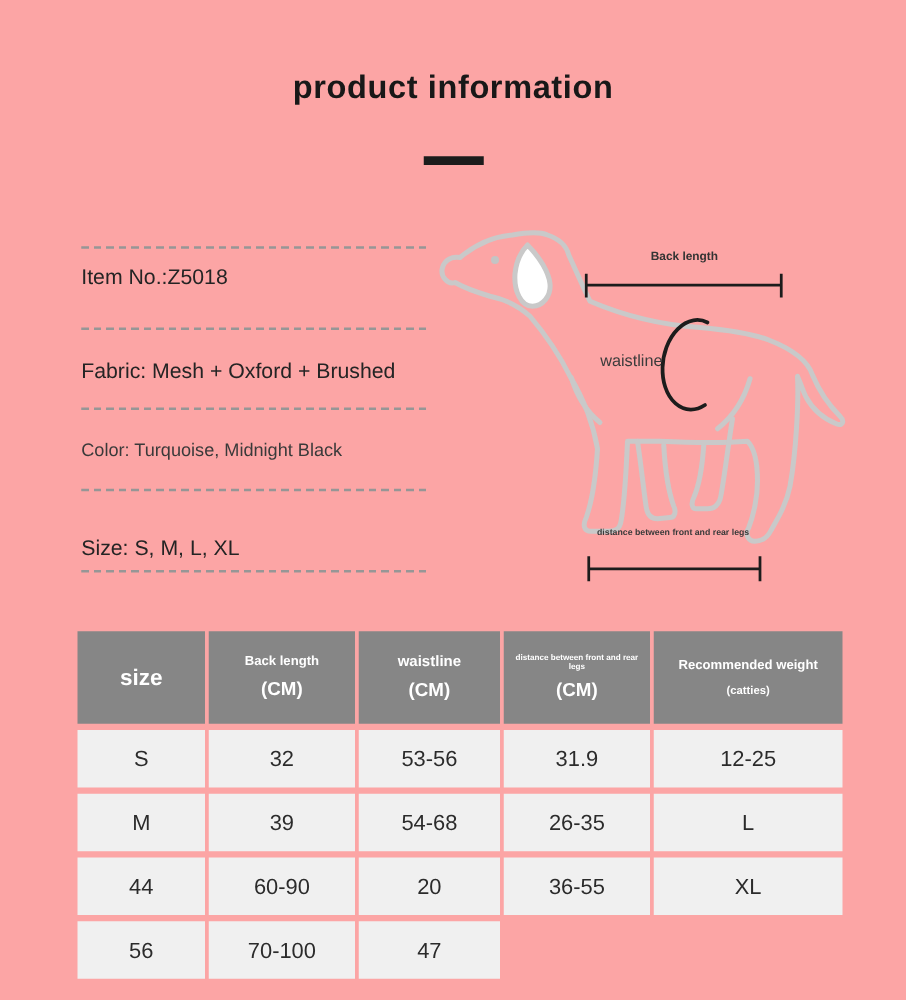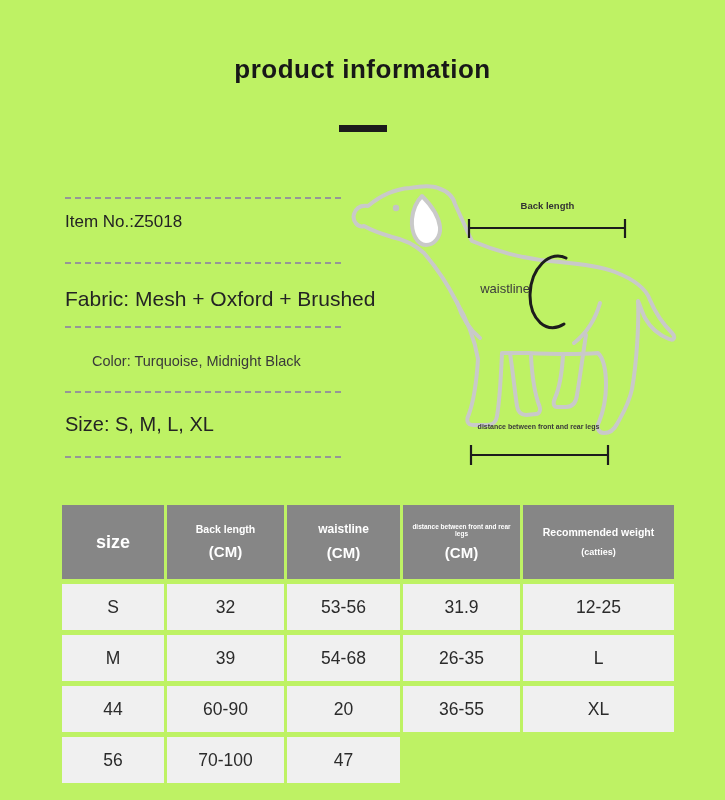--- a/index.html
+++ b/index.html
@@ -1,38 +1,38 @@
 <!DOCTYPE html>
 <html style="--header-bg: #868686; --row-bg: #f0f0f0; --text-dark: #181818; --dash-gray: #969696; --dog-outline: #c9c9c9; --annotation-black: #1c1c1c;"><head>
 <meta charset="utf-8">
 <style>
   html,body{margin:0;padding:0;background:#ffffff;}
   .page{
-    position:relative;width:725px;height:800px;background:#bef264;
+    position:relative;width:725px;height:800px;background:#fca5a5;
     font-family:"Liberation Sans", sans-serif;overflow:hidden;
   }
   
   .title{
     position:absolute;top:54px;left:0;width:100%;text-align:center;
     font-size:26px;font-weight:600;color:var(--text-dark,#181818);letter-spacing:.5px;
   }
   .title-dash{
     position:absolute;left:339px;top:125px;width:48px;height:7px;
     background:var(--annotation-black,#1a1a1a);
   }
   
   .dash-line{
     position:absolute;left:65px;width:277px;height:2px;
     background:repeating-linear-gradient(90deg,var(--dash-gray,#969696) 0 6px,transparent 6px 10px);
   }
   .info-text{position:absolute;left:65px;color:#242424;white-space:nowrap;}
   .sz-lg{top:212px;font-size:17px;}
-  .sz-md{top:287px;font-size:21px;}
-  .sz-sm{top:353px;font-size:14.5px;color:#3a3a3a;margin-left:27px;}
-  .sz-xl{top:413px;font-size:20px;}
+  .sz-md{top:287px;font-size:17px;}
+  .sz-sm{top:353px;font-size:14.5px;color:#3a3a3a;}
+  .sz-xl{top:429px;font-size:17px;}
   
   .diagram-svg{position:absolute;left:350px;top:175px;width:380px;height:300px;}
   path.dog{fill:none;stroke:var(--dog-outline,#c9c9c9);stroke-width:4;stroke-linecap:round;stroke-linejoin:round;}
   path.dog-ear{fill:#ffffff;stroke:var(--dog-outline,#c9c9c9);stroke-width:4;stroke-linejoin:round;}
   .anno{fill:none;stroke:var(--annotation-black,#1c1c1c);stroke-width:2.2;stroke-linecap:butt;}
   .anno-arc{fill:none;stroke:var(--annotation-black,#1c1c1c);stroke-width:3;stroke-linecap:round;}
   .diag-label{position:absolute;color:#333333;}
   .lbl-backlength{left:470px;top:200px;width:155px;text-align:center;font-size:9.5px;font-weight:600;}
   .lbl-waistline{left:450px;top:281px;width:80px;text-align:right;font-size:13px;font-weight:500;color:#3c3c3c;}
   .lbl-distance{left:456px;top:423px;width:165px;text-align:center;font-size:7px;font-weight:600;color:#3a3a3a;}

